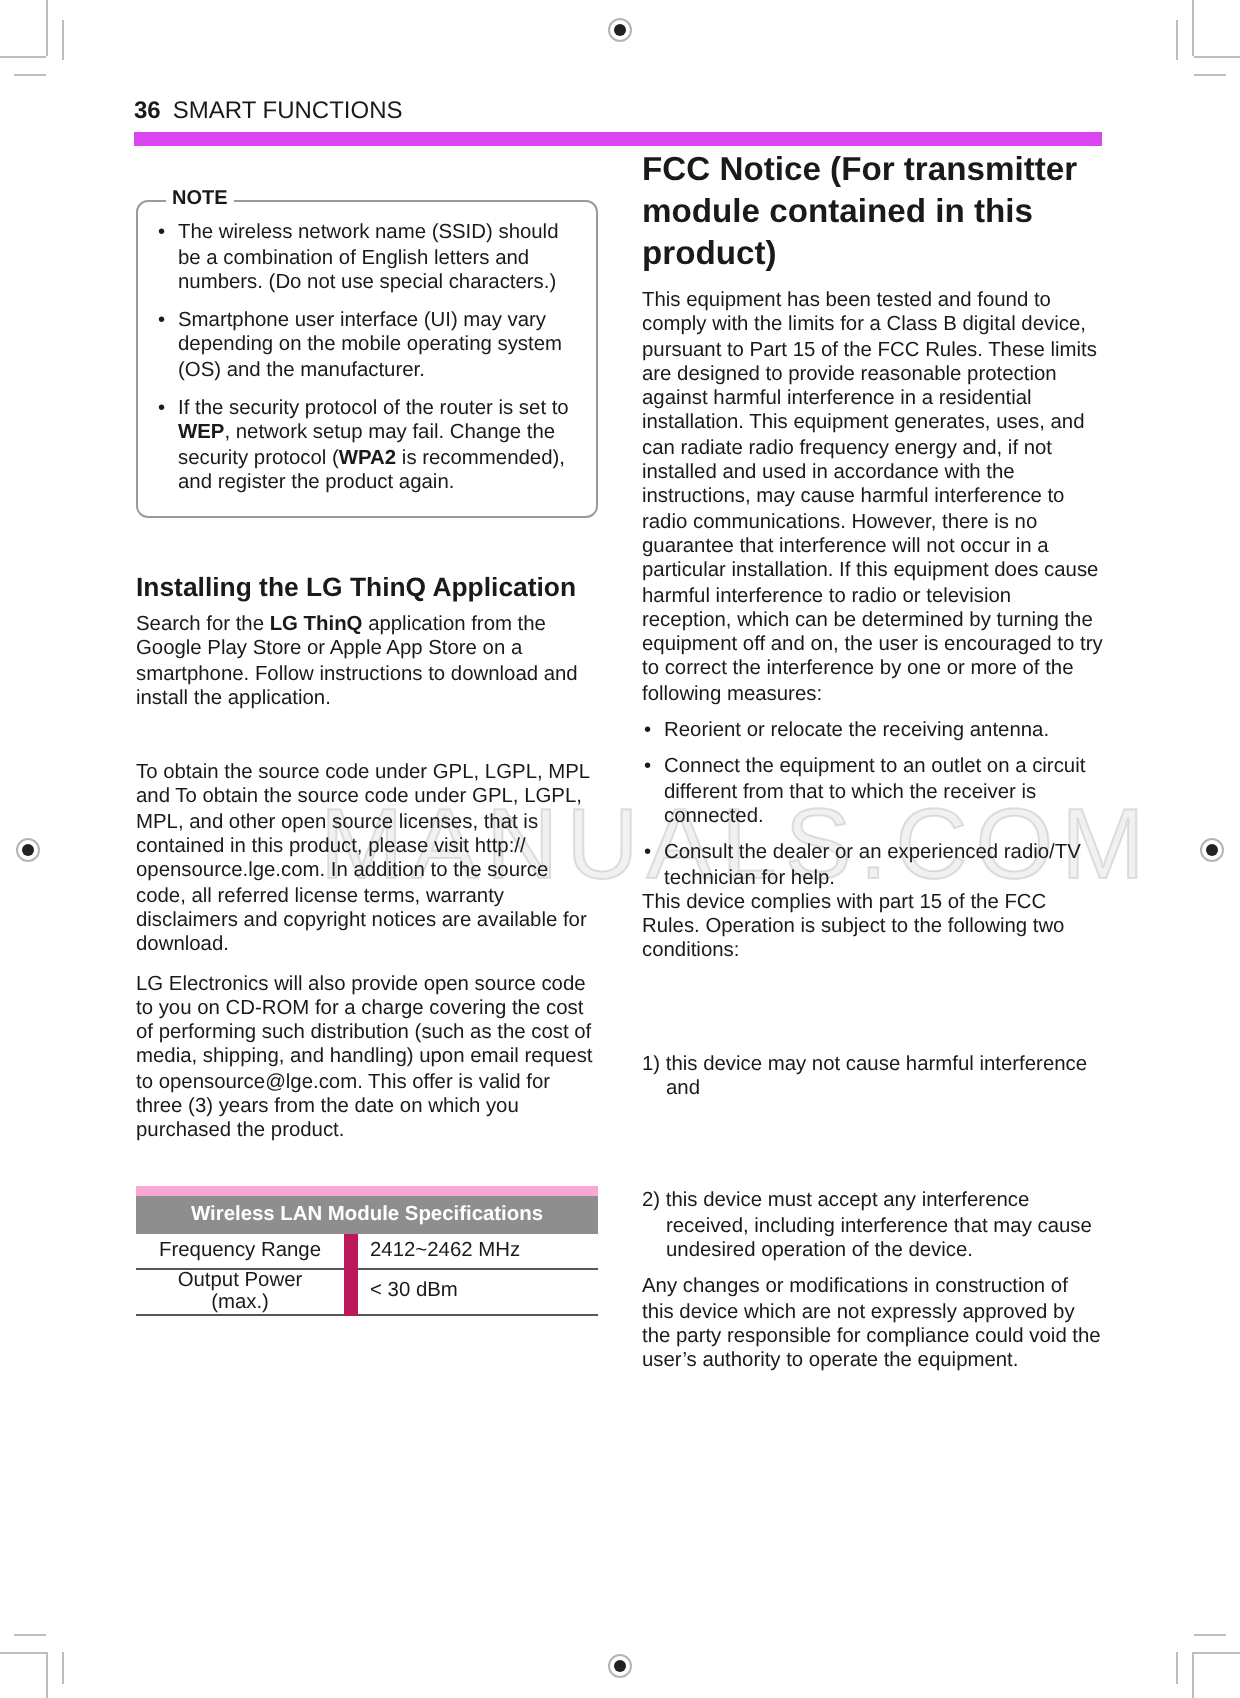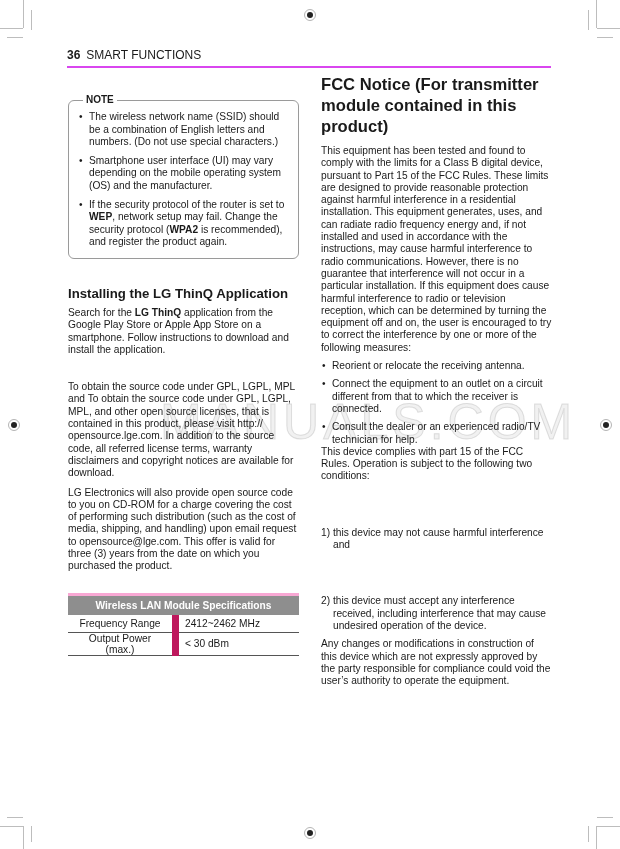--- a/index.html
+++ b/index.html
@@ -7,21 +7,21 @@
          font-family: "Liberation Sans", sans-serif; color: #1a1a1a; }
 
   
   .crop { position: absolute; background: #bdbdbd; }
   .reg { position: absolute; width: 12px; height: 12px; border-radius: 50%;
          border: 1px solid #b5b5b5; box-sizing: border-box; }
   .reg::after { content: ""; position: absolute; left: 2px; top: 2px; width: 6px; height: 6px;
                 border-radius: 50%; background: #222; }
 
   .header { position: absolute; left: 67px; top: 48px; width: 484px; height: 18px;
-            border-bottom: 2px solid #d946ef; font-size: 12px; }
+            border-bottom: 7px solid #d946ef; font-size: 12px; }
   .header .pg { font-weight: bold; margin-right: 6px; }
 
   .left { position: absolute; left: 68px; top: 100px; width: 231px; }
   .right { position: absolute; left: 321px; top: 74px; width: 231px; }
 
   .note { border: 1px solid #9a9a9a; border-radius: 6px; padding: 10px 7px 9px 9px;
           position: relative; font-size: 10.2px; line-height: 12.6px; }
   .note-title { position: absolute; top: -7px; left: 14px; background: #fff; padding: 0 3px;
                 font-weight: bold; font-size: 10px; }
   ul.b { list-style: none; margin: 0; padding: 0; }
@@ -30,21 +30,21 @@
   ul.b li:last-child { margin-bottom: 0; }
 
   h2 { font-size: 13.2px; font-weight: bold; margin: 0; line-height: 17px; }
   .sec-install { margin-top: 26px; }
   .sec-oss { margin-top: 25px; }
   p { margin: 5px 0 0 0; font-size: 10.2px; line-height: 12.3px; }
   p + p { margin-top: 7px; }
 
   table.spec { border-collapse: collapse; width: 231px; margin-top: 20px; font-size: 10.2px; }
   table.spec th { background: #8e8e8e; color: #fff; font-weight: bold; height: 17px;
-                  border-top: 3px solid #f9a8d4; }
+                  border-top: 5px solid #f9a8d4; }
   table.spec td { height: 17px; padding: 0 6px; border-bottom: 1px solid #555; }
   table.spec td.k { width: 92px; border-right: 7px solid #be185d; text-align: center; }
 
   .right h1 { font-size: 16.6px; line-height: 21px; font-weight: bold; margin: 0; }
   .right p { margin-top: 8px; }
   .right ul.b { margin-top: 6px; }
   .right ul.b li { margin-bottom: 6px; }
   .right p.after-list { margin-top: 0; }
   ol.c { list-style: none; margin: 6px 0 0 0; padding: 0; font-size: 10.2px; line-height: 12.3px; }
   ol.c li { padding-left: 12px; text-indent: -12px; margin-bottom: 6px; margin-top: 44px; }

